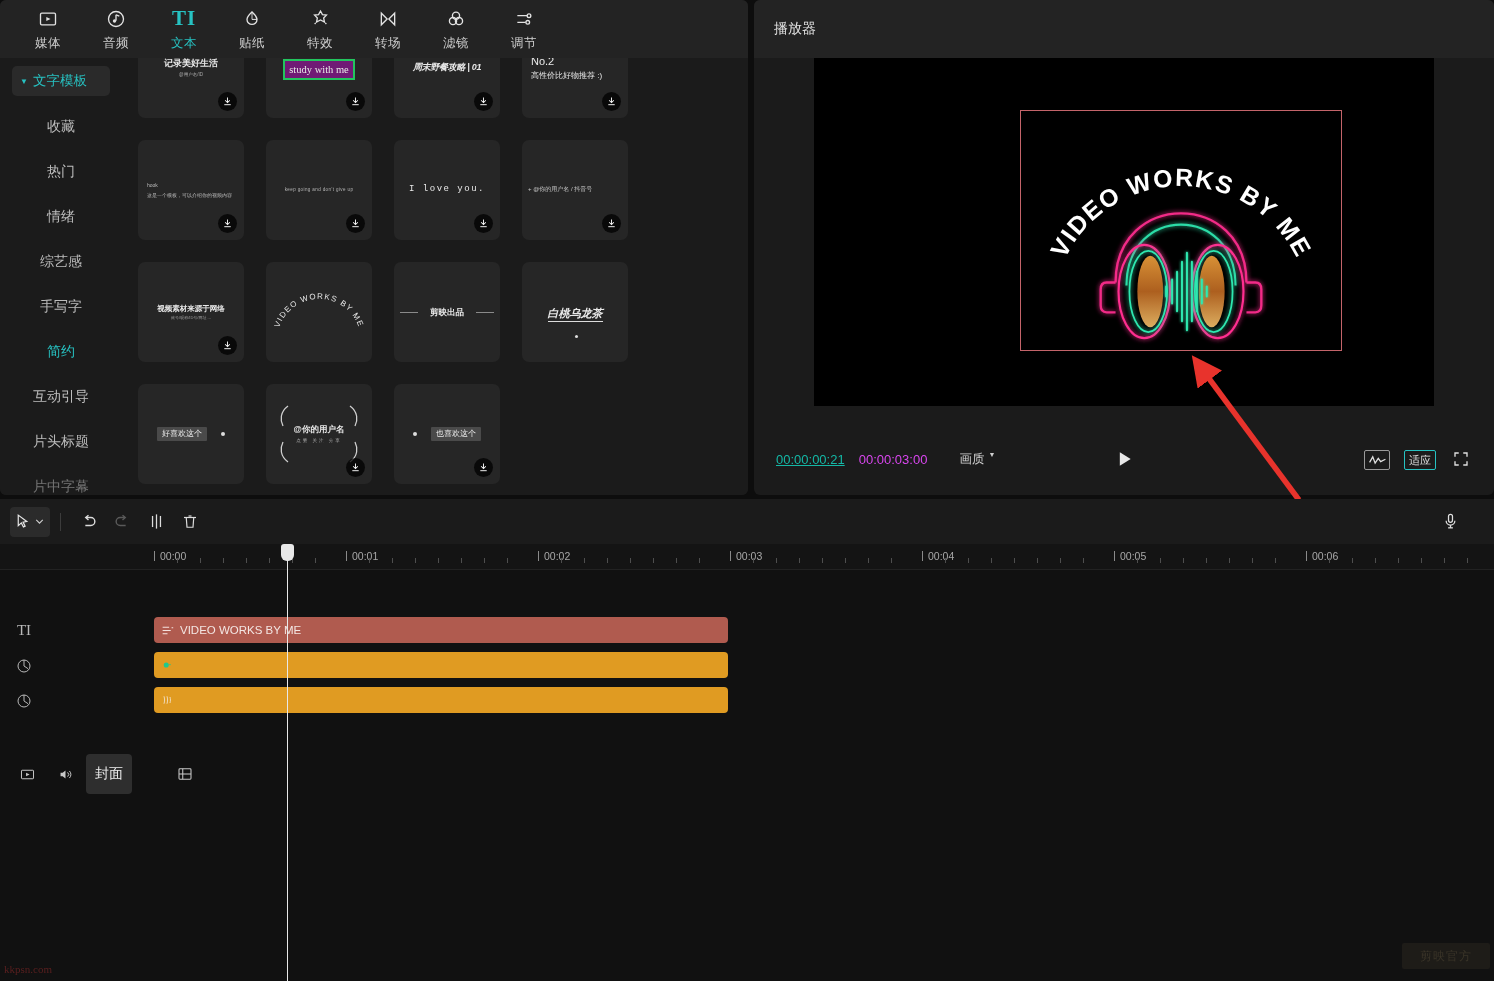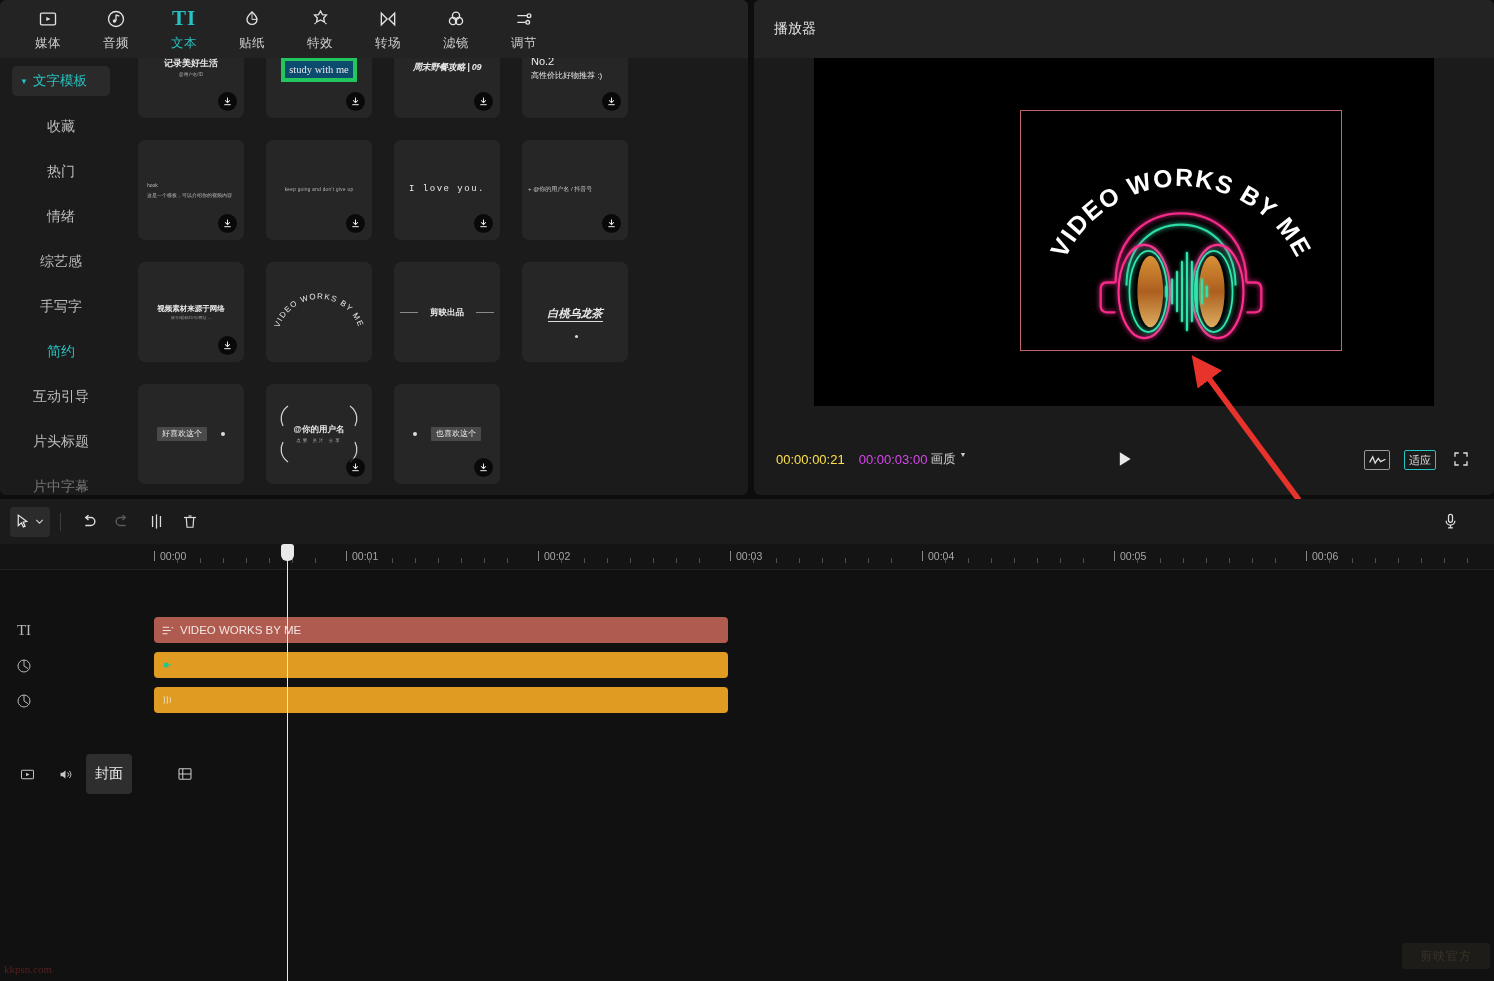--- a/index.html
+++ b/index.html
@@ -82,21 +82,21 @@
     display: flex; align-items: center; justify-content: center;
   }
   .dl svg { width: 11px; height: 11px; }
 
   
   .t-a { font-size: 7.5px; font-weight: 700; }
   .t-a .sub { font-size: 4px; color:#9a9a9a; font-weight:400; }
   .t-a .scr { color:#2fa8a0; font-style:italic; }
   .t-b { font-size: 9px; font-weight: 700; }
   .t-b .sub2 { font-size: 4.5px; color:#aaa; font-weight: 400; display:block; margin-top:3px;}
-  .t-c { font-size: 10.5px; font-family:"Liberation Serif", serif; border:4px solid #22c55e; padding:3px 4px; background:#0c4a6e;}
+  .t-c { font-size: 10.5px; font-family:"Liberation Serif", serif; border:2px solid #22c55e; padding:3px 4px; background:#701a75;}
   .t-d { font-size: 9px; font-weight: 800; font-style: italic; letter-spacing:-0.3px;}
   .t-e { font-size: 8px; text-align:left; width:100%; }
   .t-e .n { font-size:11px; display:block; margin-bottom:3px; }
   .t-f { font-size: 5px; text-align:left; width:100%; color:#bcbcbc;}
   .t-g { font-size: 4.5px; letter-spacing:0.4px; color:#b8b8b8; }
   .t-h { font-size: 9px; font-family:"Liberation Mono", monospace; letter-spacing:1.5px; }
   .t-i { font-size: 6px; color:#c8c8c8; }
   .t-j { font-size: 7.5px; font-weight:700; }
   .t-j .sub3 { display:block; font-size:4px; font-weight:400; color:#9c9c9c; margin-top:2px;}
   .t-l { font-size: 8.5px; font-weight:800; }
@@ -126,23 +126,23 @@
   }
   .sel-box {
     position:absolute; left:206px; top:52px; width:322px; height:241px;
     border:1px solid #c4646a;
   }
   .neon-wrap { position:absolute; left:0; top:0; width:100%; height:100%; }
   .player-ctrls {
     position:absolute; left:0; bottom:0; width:740px; height:72px;
     display:flex; align-items:center; padding: 0 22px;
   }
-  .tc-cur { color:#fde047; font-size:13px; font-family:"Liberation Sans", sans-serif; }
+  .tc-cur { color:#14b8a6; font-size:13px; font-family:"Liberation Sans", sans-serif;text-decoration:underline; }
   .tc-tot { color:#d946ef; font-size:13px; margin-left:14px; }
-  .quality { margin-left:3px; font-size:12.5px; color:#cfcfcf; display:flex;align-items:flex-start;gap:4px; cursor:pointer;}
+  .quality { margin-left:32px; font-size:12.5px; color:#cfcfcf; display:flex;align-items:flex-start;gap:4px; cursor:pointer;}
   .quality .car { font-size:7px; }
   .play-btn {
     position:absolute; left:50%; transform:translateX(-50%);
     width:30px;height:30px; display:flex;align-items:center;justify-content:center;cursor:pointer;
   }
   .right-ctrls { margin-left:auto; display:flex; align-items:flex-end; gap:14px; }
   .icon-box {
     width:26px; height:20px; border:1px solid #9a9a9a; border-radius:2px;
     display:flex;align-items:center;justify-content:center; cursor:pointer;
   }
@@ -350,21 +350,21 @@
           <div class="tpl-txt"><span class="t-c">study with me</span></div>
           <div class="dl">
               <svg viewBox="0 0 24 24" fill="#fff">
                 <path d="M11 3h2v9l3.5-3.5 1.4 1.4L12 16 6.1 9.9l1.4-1.4L11 12z"></path>
                 <rect x="5" y="18" width="14" height="2"></rect>
               </svg>
             </div>
         </div>
 
         <div class="tpl">
-          <div class="tpl-txt t-d"><span>周末野餐攻略 | 09</span></div>
+          <div class="tpl-txt t-d"><span>周末野餐攻略 | 01</span></div>
           <div class="dl">
               <svg viewBox="0 0 24 24" fill="#fff">
                 <path d="M11 3h2v9l3.5-3.5 1.4 1.4L12 16 6.1 9.9l1.4-1.4L11 12z"></path>
                 <rect x="5" y="18" width="14" height="2"></rect>
               </svg>
             </div>
         </div>
 
         <div class="tpl">
           <div class="tpl-txt t-e" style="padding-left:9px;">

